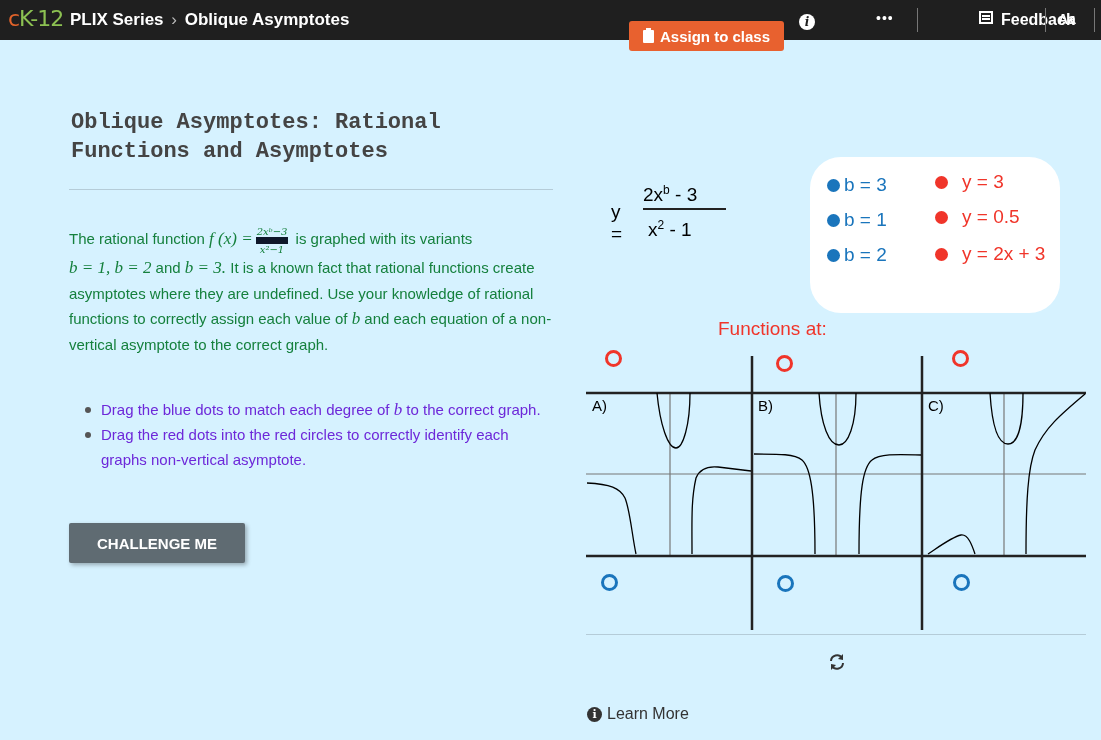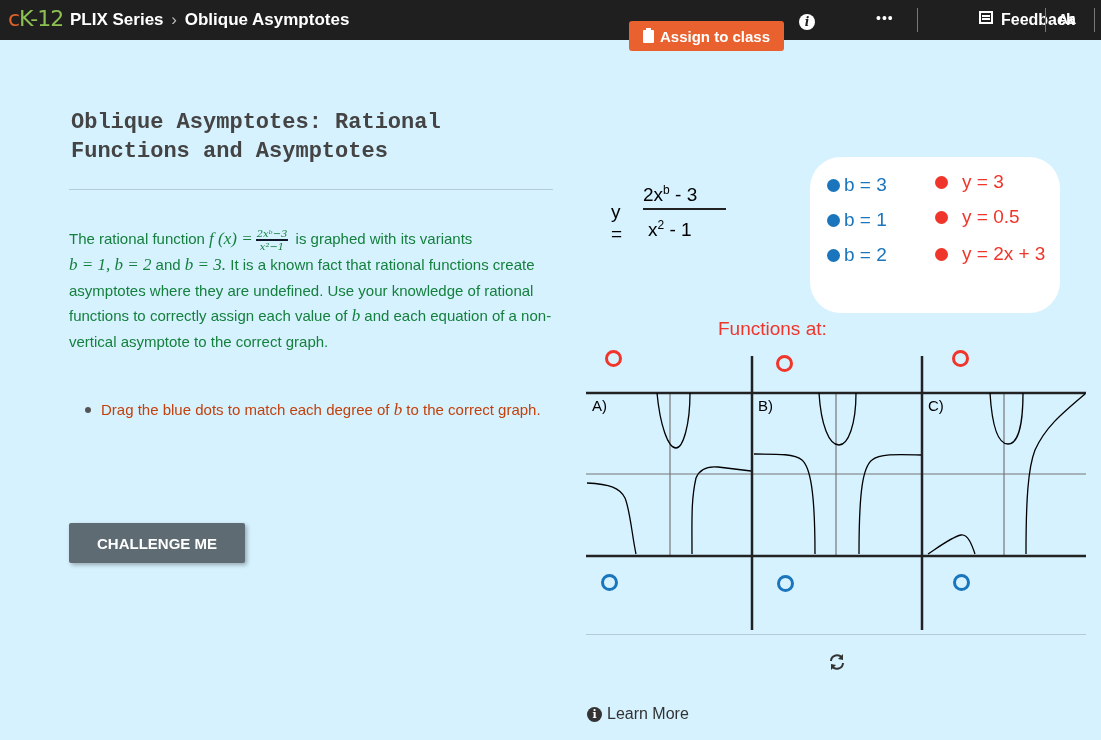--- a/index.html
+++ b/index.html
@@ -36,23 +36,23 @@
   .feedback { position: absolute; left: 931px; top: 11px; font-size: 16px; font-weight: bold; display: flex; align-items: flex-start; gap: 8px; margin-left: 48px; }
   .fb-icon { width: 14px; height: 13px; border: 2px solid #fff; position: relative; }
   .fb-icon:before { content: ""; position: absolute; left: 1px; top: 2px; width: 8px; height: 1.5px; background: #fff; box-shadow: 0 3px 0 #fff; }
   .aa { position: absolute; left: 1058px; top: 11px; font-size: 14px; font-weight: bold; }
 
   
   .title { position: absolute; left: 71px; top: 108px; width: 480px; font-size: 22px; font-weight: bold; color: #444; line-height: 29px; font-family: Liberation Mono, monospace; }
   .hr1 { position: absolute; left: 69px; top: 189px; width: 484px; height: 1px; background: #b5ccd8; }
   .intro { position: absolute; left: 69px; top: 226px; width: 490px; font-size: 15px; color: #15803d; line-height: 25.5px; }
   .frac { display: inline-block; vertical-align: middle; text-align: center; font-family: "DejaVu Serif", serif; font-style: italic; font-size: 10px; line-height: 11px; margin: 0 3px; }
-  .frac .num { border-bottom: 2px solid #0f172a; padding: 0 1px; }
+  .frac .num { border-bottom: 7px solid #0f172a; padding: 0 1px; }
   .mi { font-family: "Liberation Serif", serif; font-style: italic; font-size: 17px; }
-  .bullets { position: absolute; left: 101px; top: 397px; width: 450px; font-size: 15px; color: #c2410c; line-height: 25px; list-style: none; }
+  .bullets { position: absolute; left: 101px; top: 397px; width: 450px; font-size: 15px; color: #6d28d9; line-height: 25px; list-style: none; }
   .bullets li { position: relative; }
   .bullets li:before { content: ""; position: absolute; left: -16px; top: 10px; width: 6px; height: 6px; border-radius: 50%; background: #555; }
   .challenge {
     position: absolute; left: 69px; top: 523px; width: 176px; height: 40px;
     background: #5f6b72; color: #fff; font-weight: bold; font-size: 15px; border-radius: 2px;
     display: flex; align-items: center; justify-content: center; box-shadow: 2px 2px 4px rgba(0,0,0,.3); cursor: pointer;
   }
 
   
   .eq { position: absolute; left: 611px; top: 180px; font-size: 19px; color: #000; }
@@ -104,20 +104,21 @@
 </div>
 
 <h1 class="title">Oblique Asymptotes: Rational Functions and Asymptotes</h1>
 <div class="hr1"></div>
 <p class="intro">
   <span>The rational function </span><span class="mi">f (x) =</span><span class="frac"><span class="num" style="display:block">2xᵇ−3</span><span style="display:block">x²−1</span></span><span> is graphed with its variants</span><br>
   <span class="mi">b = 1, b = 2</span><span> and </span><span class="mi">b = 3.</span><span> It is a known fact that rational functions create asymptotes where they are undefined. Use your knowledge of rational functions to correctly assign each value of </span><span class="mi">b</span><span> and each equation of a non-vertical asymptote to the correct graph.</span>
 </p>
 <ul class="bullets">
   <li><span>Drag the blue dots to match each degree of </span><span class="mi">b</span><span> to the correct graph.</span></li>
+  <li>Drag the red dots into the red circles to correctly identify each graphs non-vertical asymptote.</li>
 </ul>
 <div class="challenge">CHALLENGE ME</div>
 
 <div class="eq">
   <span class="y">y =</span>
   <span class="num"><span>2x</span><sup>b</sup><span> - 3</span></span>
   <span class="bar"></span>
   <span class="den"><span>x</span><sup>2</sup><span> - 1</span></span>
 </div>
 

